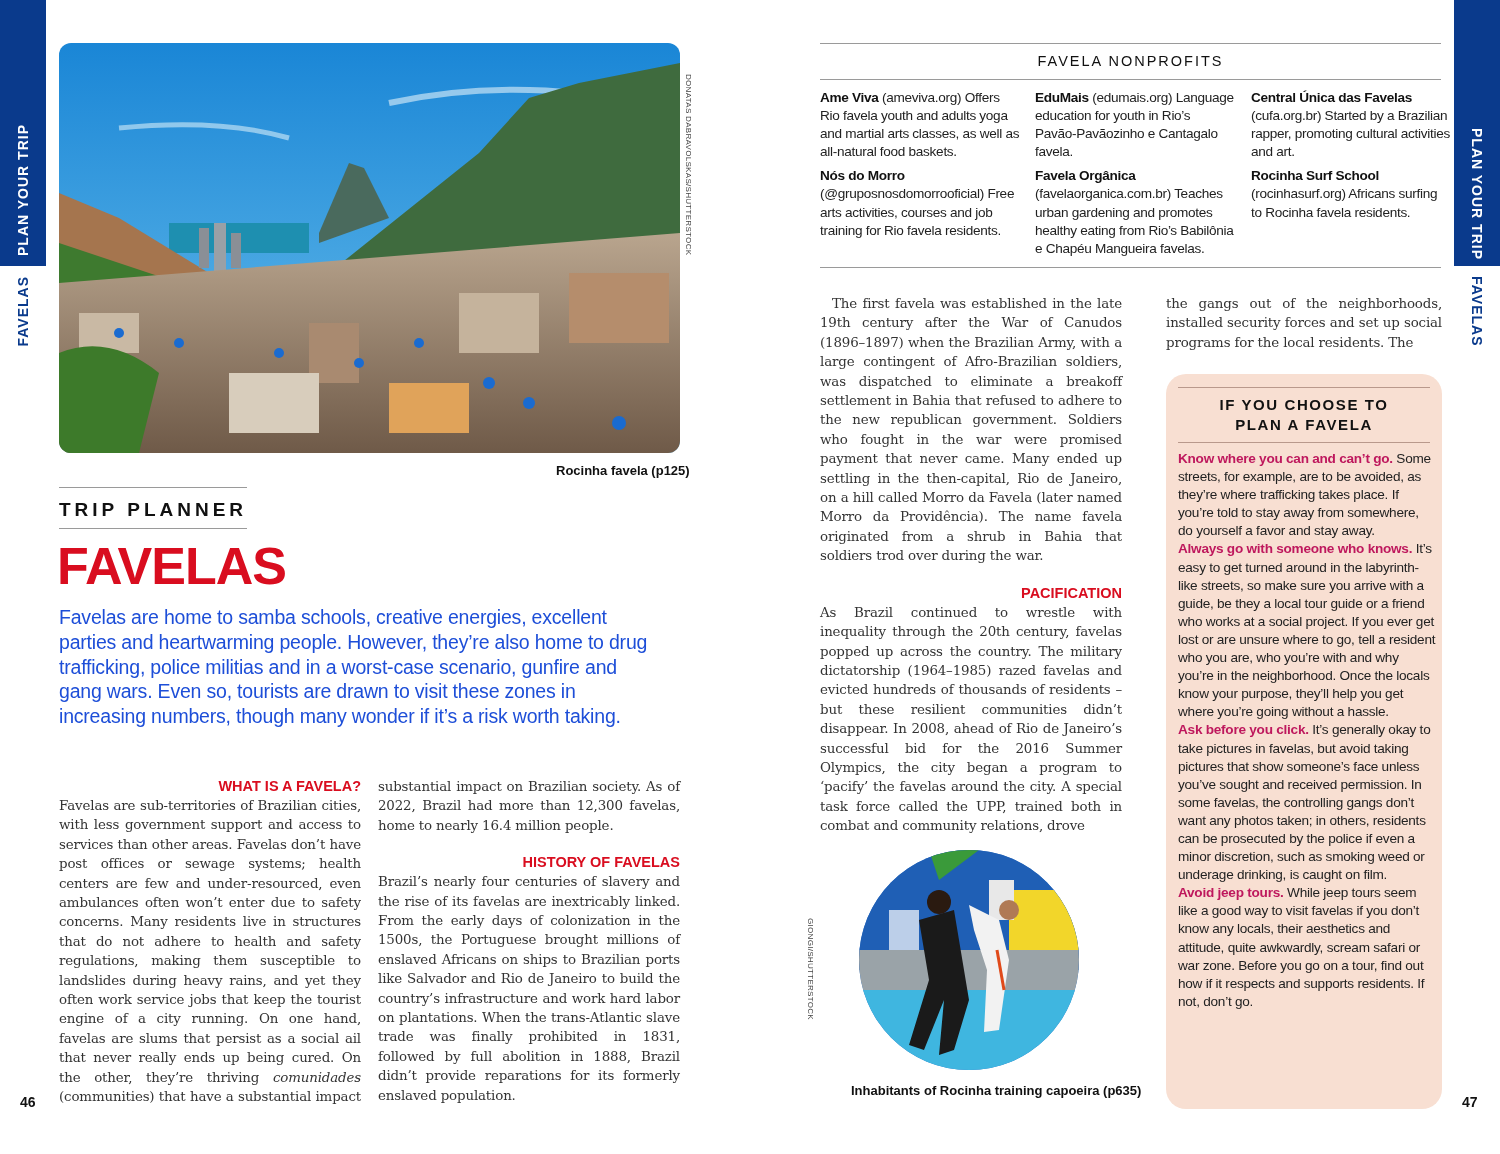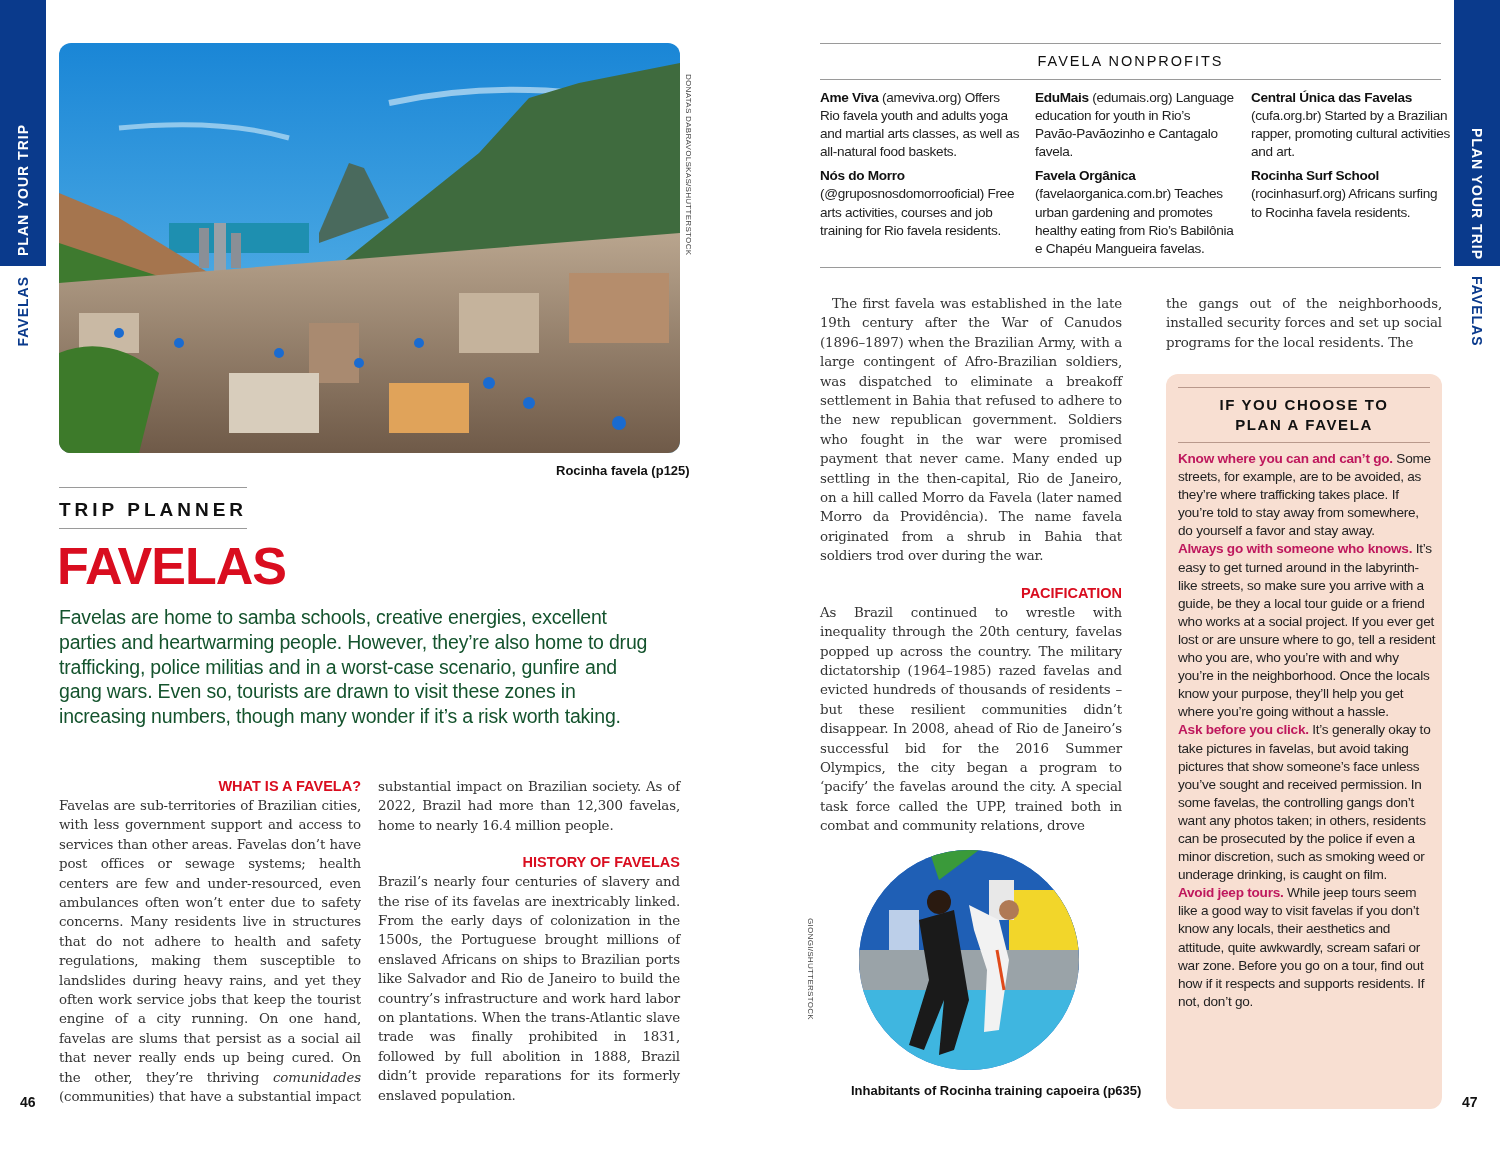--- a/index.html
+++ b/index.html
@@ -28,21 +28,21 @@
   #credit-hero { left: 684px; top: 74px; }
   #credit-capoeira { left: 806px; top: 918px; }
   .caption { position: absolute; font-weight: 700; font-size: 13px; color: #111; padding-left: 23px; }
   #caption-hero { left: 533px; top: 463px; }
   #caption-capoeira { left: 828px; top: 1083px; }
 
   
   .rule { position: absolute; height: 1px; background: #9a9a9a; }
   #kicker { position: absolute; left: 59px; top: 499px; font-weight: 700; font-size: 19px; letter-spacing: 4px; color: #111; }
   #page-title { position: absolute; left: 57px; top: 540px; font-weight: 700; font-size: 52px; color: #d90d1f; letter-spacing: -1px; line-height: 1; }
-  #intro { position: absolute; left: 59px; top: 605px; width: 600px; font-size: 19.5px; line-height: 24.8px; color: #14532d; letter-spacing: -0.2px; }
+  #intro { position: absolute; left: 59px; top: 605px; width: 600px; font-size: 19.5px; line-height: 24.8px; color: #1d4ed8; letter-spacing: -0.2px; }
 
   
   .col { position: absolute; font-family: "DejaVu Serif", serif; font-size: 13.4px; line-height: 19.4px; color: #333; text-align: justify; letter-spacing: -0.15px; }
   .col p { margin: 0; }
   .col .indent { text-indent: 12px; }
   .sec-head { font-family: "Liberation Sans", sans-serif; font-weight: 700; font-size: 14.5px; color: #d90d1f; line-height: 19px; text-align: right; letter-spacing: 0; }
   #col-1 { left: 59px; top: 777px; width: 302px; }
   #col-2 { left: 378px; top: 777px; width: 302px; }
   #col-3 { left: 820px; top: 294px; width: 302px; }
   #col-4 { left: 1166px; top: 294px; width: 276px; }
@@ -56,21 +56,21 @@
   #nonprofits .bot-rule { position: absolute; left: 0; top: 224px; width: 621px; height: 1px; background: #9a9a9a; }
   #np-title { position: absolute; left: 0; top: 10px; width: 621px; text-align: center; font-weight: 400; font-size: 14.5px; letter-spacing: 2px; color: #111; }
   .np-col { position: absolute; top: 46px; width: 200px; font-size: 13.6px; line-height: 18.1px; color: #222; letter-spacing: -0.3px; }
   .np-col .np-item { margin-bottom: 6px; }
   .np-col b { font-weight: 700; color: #111; }
   #np-col-0 { left: 0; }
   #np-col-1 { left: 215px; }
   #np-col-2 { left: 431px; }
 
   
-  #tips-box { position: absolute; left: 1166px; top: 374px; width: 276px; height: 735px; background: #f8dfd2; border-radius: 12px; }
+  #tips-box { position: absolute; left: 1166px; top: 374px; width: 276px; height: 735px; background: #f8dfd2; border-radius: 20px; }
   #tips-box .r1 { position: absolute; left: 12px; top: 13px; width: 252px; height: 1px; background: #b9998c; }
   #tips-box .r2 { position: absolute; left: 12px; top: 68px; width: 252px; height: 1px; background: #b9998c; }
   #tips-title { position: absolute; left: 0; top: 21px; width: 276px; text-align: center; font-weight: 700; font-size: 15px; line-height: 20px; letter-spacing: 1.6px; color: #111; }
   #tips-body { position: absolute; left: 12px; top: 76px; width: 258px; font-size: 13.6px; line-height: 18.1px; color: #222; letter-spacing: -0.25px; }
   #tips-body .tip-head { font-weight: 700; color: #be185d; }
 
   
   #capoeira-photo { position: absolute; left: 859px; top: 850px; width: 220px; height: 220px; border-radius: 50%; overflow: hidden; }
   #capoeira-photo svg { width: 100%; height: 100%; display: block; }
 

